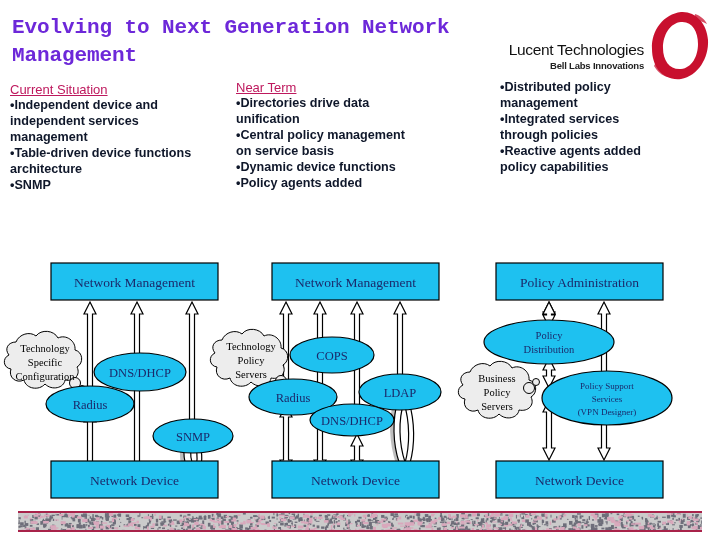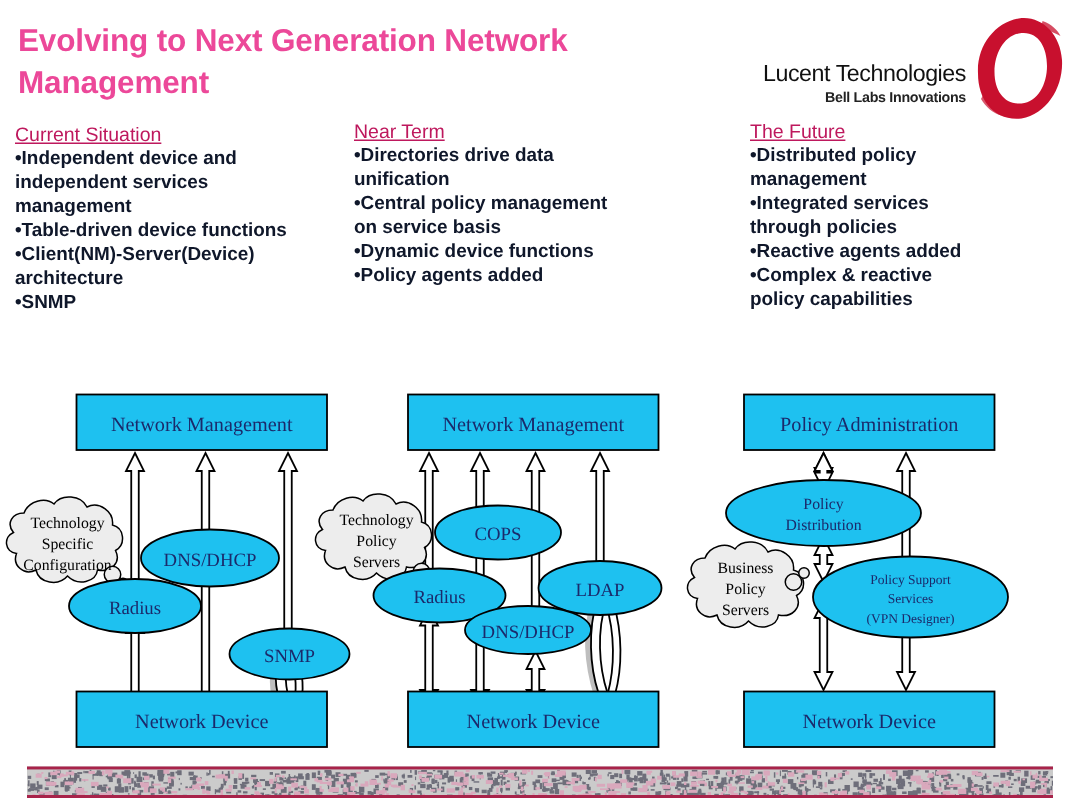--- a/index.html
+++ b/index.html
@@ -5,23 +5,23 @@
   html,body{margin:0;padding:0;}
   body{
     width:720px;height:540px;background:#ffffff;overflow:hidden;
     font-family:"Liberation Sans",sans-serif;position:relative;
   }
   #slide{position:absolute;left:0;top:0;width:720px;height:540px;overflow:hidden;}
 
   
   .title{
     position:absolute;left:12px;top:14px;width:470px;
-    font-family:Liberation Sans, sans-serif;
+    font-family:Liberation Mono, monospace;
     font-size:21px;font-weight:bold;line-height:1.32;
-    color:#ec4899;letter-spacing:-0.1px;
+    color:#6d28d9;letter-spacing:-0.1px;
   }
 
   
   .logo{position:absolute;left:500px;top:10px;width:212px;height:70px;}
   .logo-name{
     position:absolute;right:68px;top:31px;text-align:right;
     font-family:"Liberation Sans",sans-serif;
     font-size:15.5px;font-weight:normal;color:#111;letter-spacing:-0.3px;
     white-space:nowrap;
   }
@@ -83,47 +83,44 @@
     </svg>
   </div>
 
   <div class="col" id="col1">
     <div class="col-head">Current Situation</div>
     <div class="col-body">
       <div>•Independent device and</div>
       <div>independent services</div>
       <div>management</div>
       <div>•Table-driven device functions</div>
-      <div>•Client(NM)-Server(Device)</div>
       <div> architecture</div>
       <div>•SNMP</div>
     </div>
   </div>
 
   <div class="col" id="col2">
     <div class="col-head">Near Term</div>
     <div class="col-body">
       <div> •Directories drive data</div>
       <div>unification</div>
       <div> •Central policy management</div>
       <div>on service basis</div>
       <div> •Dynamic device functions</div>
       <div> •Policy agents added</div>
     </div>
   </div>
 
   <div class="col" id="col3">
-    <div class="col-head">The Future</div>
     <div class="col-body">
       <div>•Distributed policy</div>
       <div>management</div>
       <div>•Integrated services</div>
       <div>through policies</div>
       <div>•Reactive agents added</div>
-      <div>•Complex &amp; reactive</div>
       <div>policy capabilities</div>
     </div>
   </div>
 
   <div id="diagram">
   <svg width="720" height="262" viewBox="0 0 720 262" xmlns="http://www.w3.org/2000/svg">
     <defs>
 
       <style>
         .bx   { fill:#1EC1F0; stroke:#000; stroke-width:1.2; }

